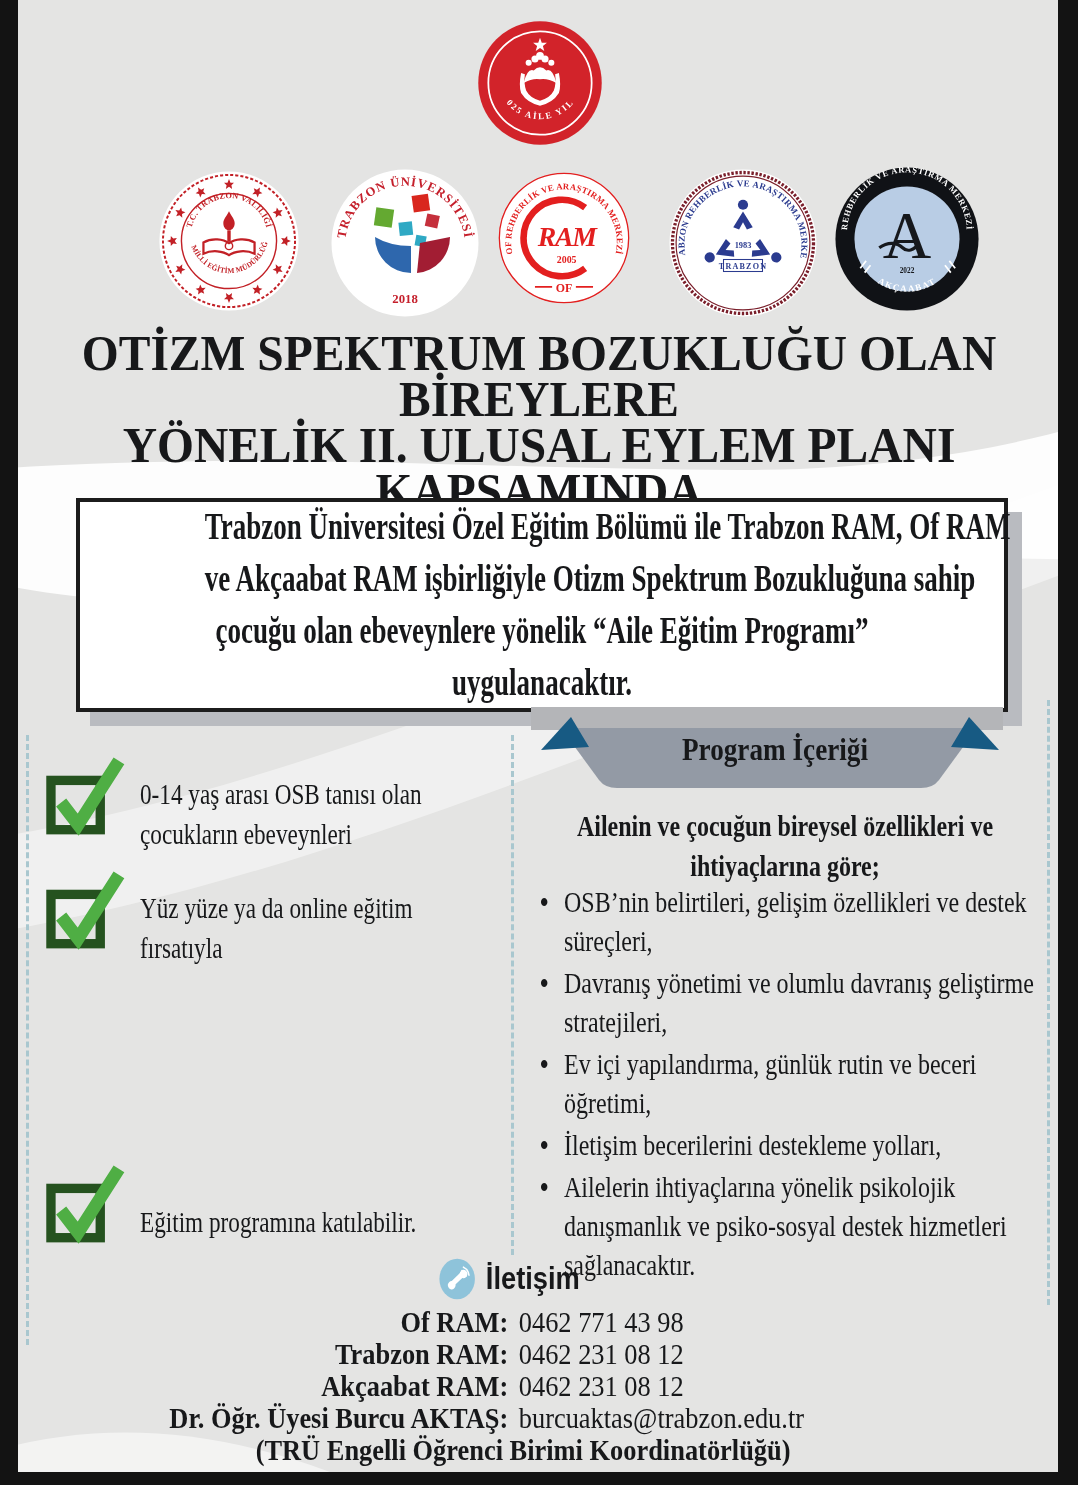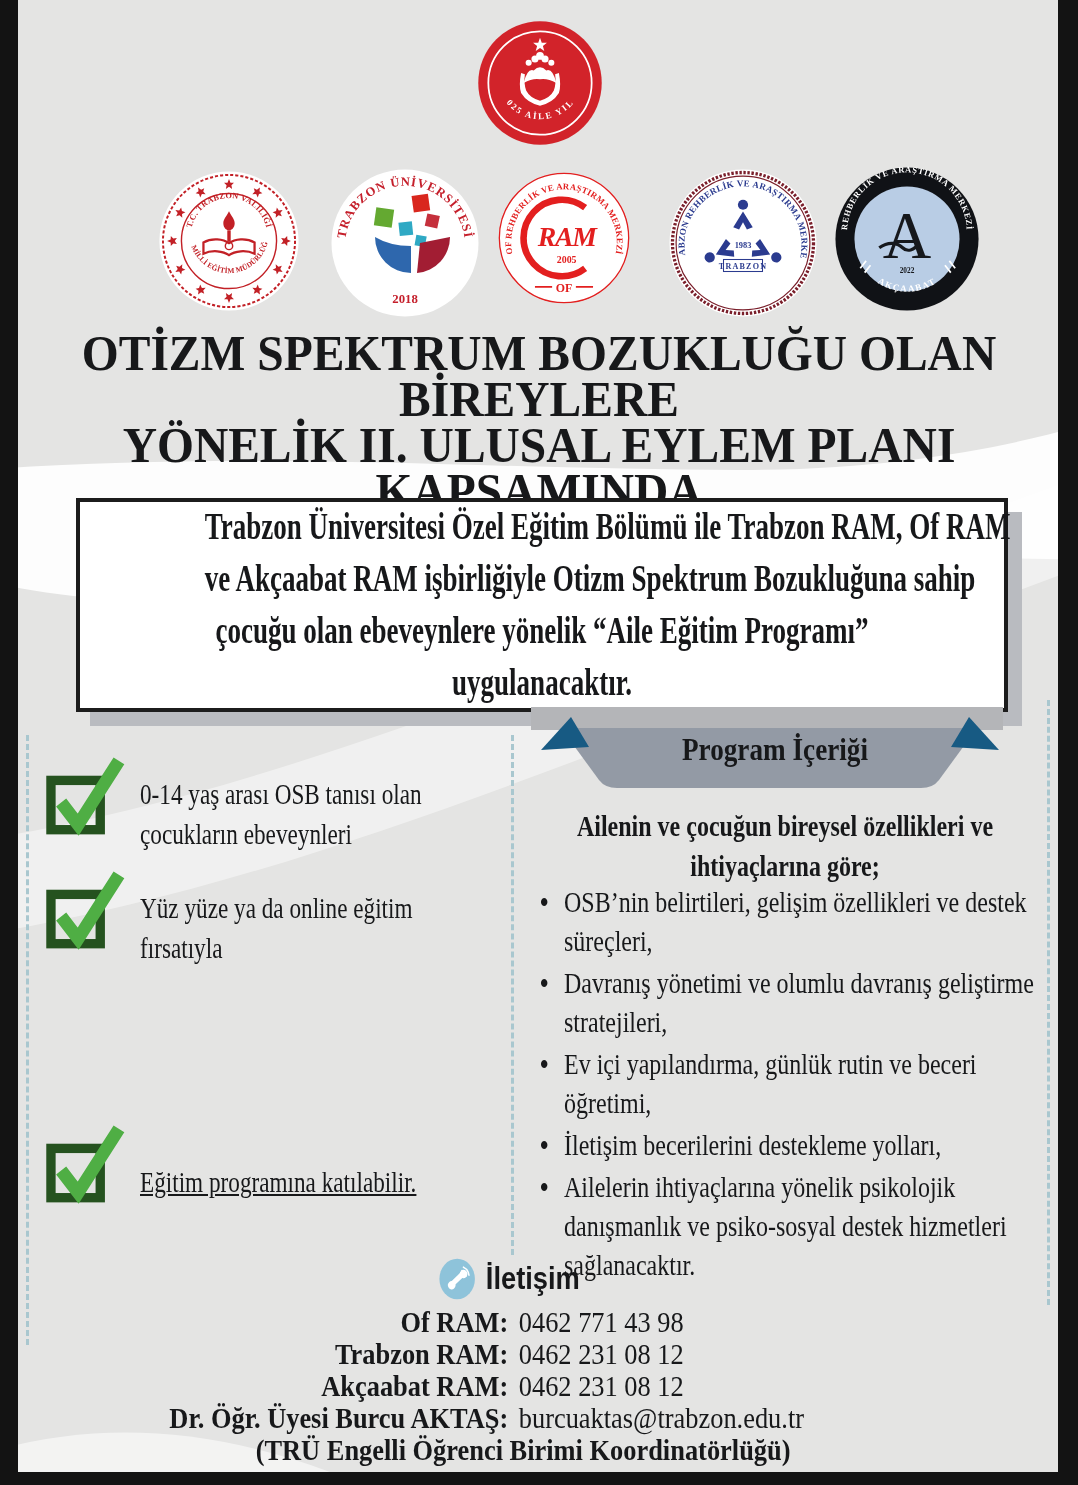--- a/index.html
+++ b/index.html
@@ -227,21 +227,21 @@
         <use href="#chk"></use>
       </svg>
     <div class="chk-text">0-14 yaş arası OSB tanısı olan çocukların ebeveynleri</div>
   </div>
   <div class="abs content chk-item" style="left:45px;top:862px;justify-content:space-between;">
     <svg width="85" height="92" viewBox="0 0 100 100">
         <use href="#chk"></use>
       </svg>
     <div class="chk-text">Yüz yüze ya da online eğitim fırsatıyla</div>
   </div>
-  <div class="abs content chk-item" style="left:45px;top:1116px;text-decoration:underline;">
+  <div class="abs content chk-item" style="left:45px;top:1156px;">
     <svg width="85" height="92" viewBox="0 0 100 100">
         <use href="#chk"></use>
       </svg>
     <div class="chk-text single">Eğitim programına katılabilir.</div>
   </div>
 
   <svg class="abs content" style="left:525px;top:702px;" width="500" height="92" viewBox="0 0 500 92">
     <rect x="6" y="5" width="472" height="23" fill="#b4b5b8"></rect>
     <path d="M 36,26 L 452,26 L 414,78 Q 408,86 396,86 L 92,86 Q 80,86 74,78 Z" fill="#939aa5"></path>
     <polygon points="16,48 46,15 64,45" fill="#175a83"></polygon>

